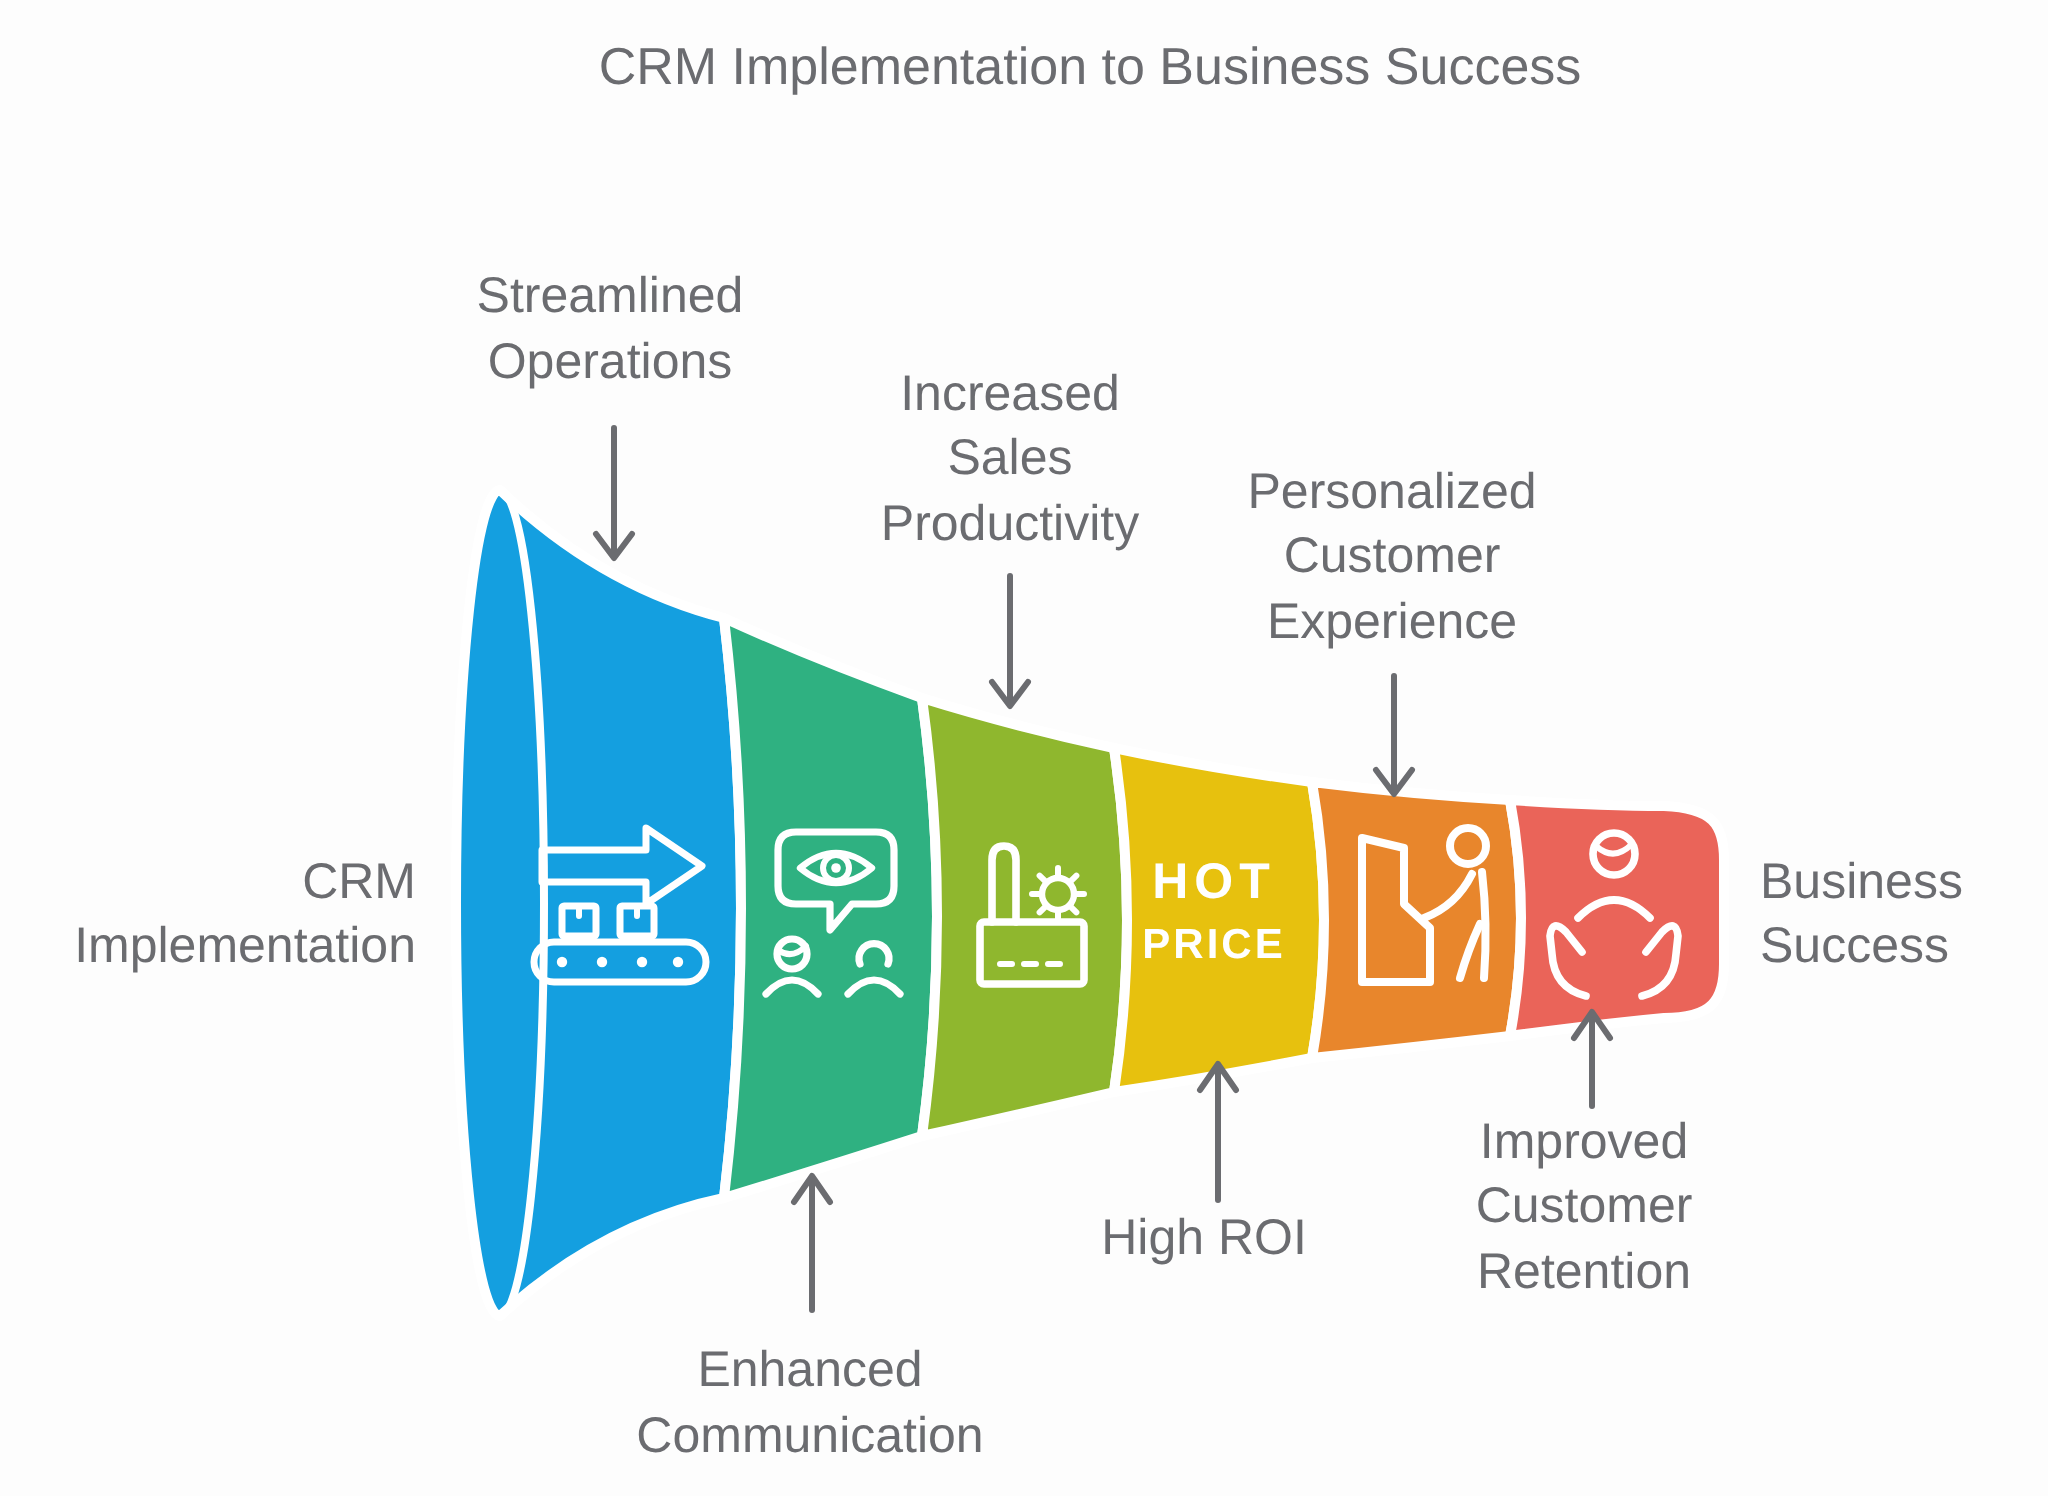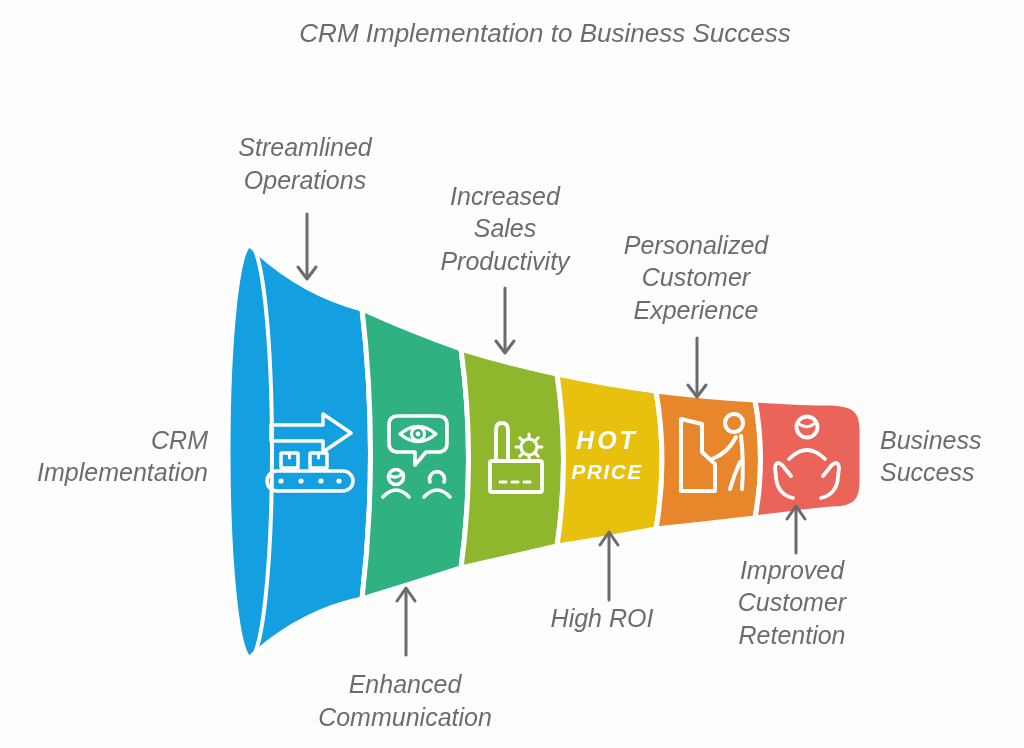--- a/index.html
+++ b/index.html
@@ -2,21 +2,21 @@
 <html><head>
 <meta charset="utf-8">
 <style>
   html,body{margin:0;padding:0;}
   body{
     width:1024px;height:748px;
     background:#fdfdfd;
     font-family:"Liberation Sans", sans-serif;
     overflow:hidden;
   }
-  .stage{position:relative;width:868px;height:748px;font-style:italic;}
+  .stage{position:relative;width:868px;height:748px;}
   svg{display:block;}
   text{
     font-family:"Liberation Sans", sans-serif;
     fill:#6b6c70;
   }
   .title-text{font-size:26px;}
   .label-text{font-size:25px;}
   .io-text{font-size:25px;}
   .icon-stroke{fill:none;stroke:#ffffff;stroke-linecap:round;stroke-linejoin:round;}
   .arrow{stroke:#6b6c70;stroke-width:3;fill:none;stroke-linecap:round;stroke-linejoin:round;}

